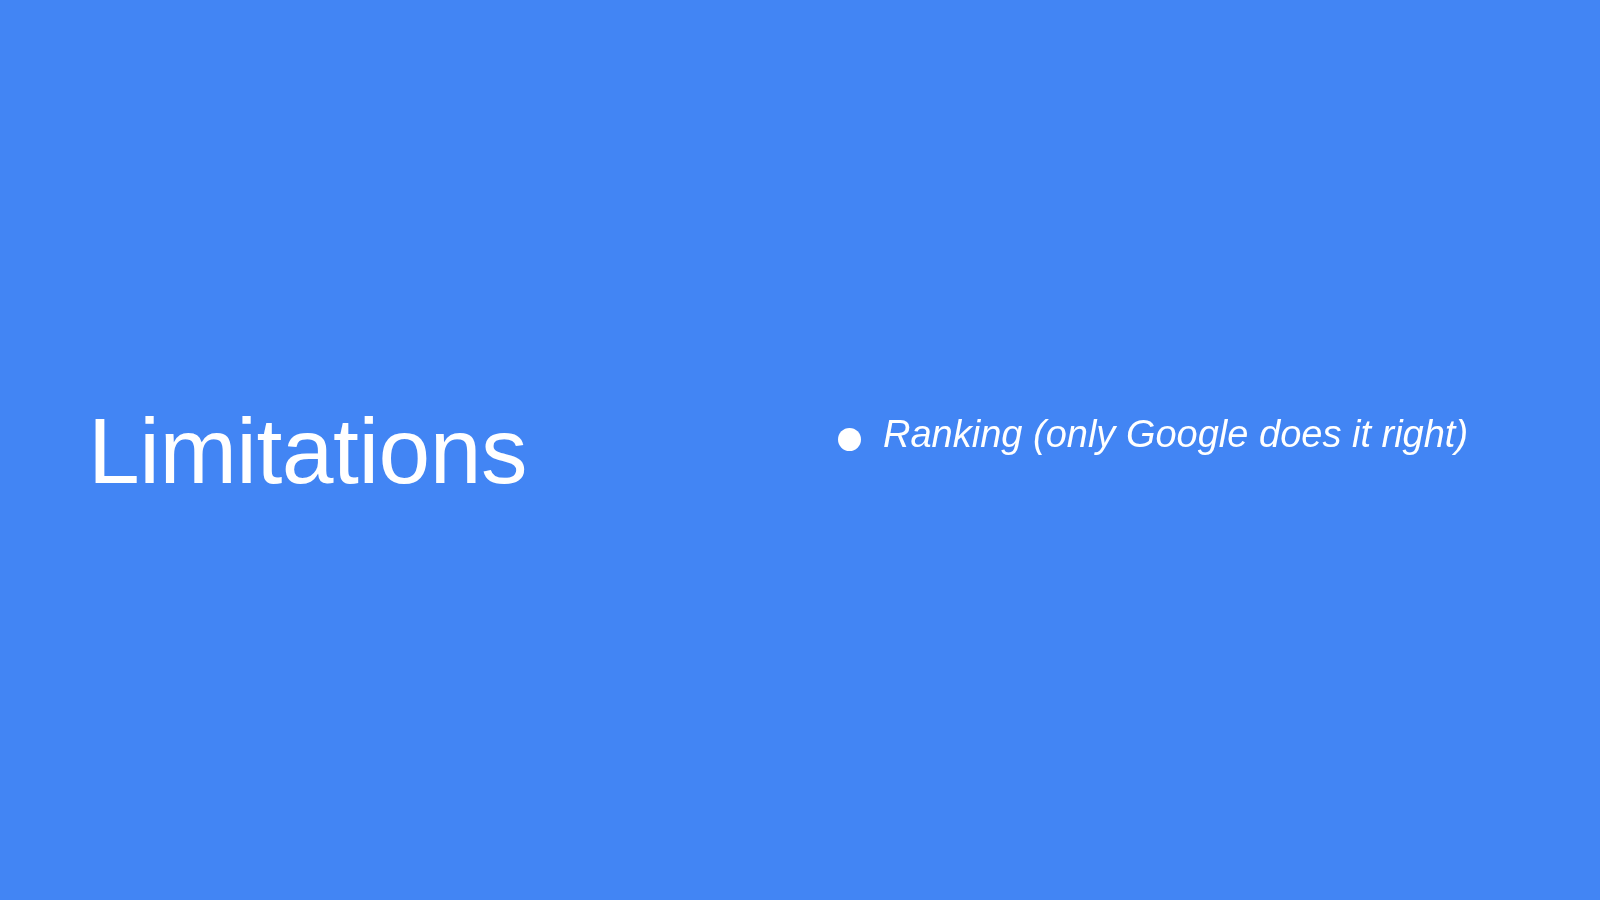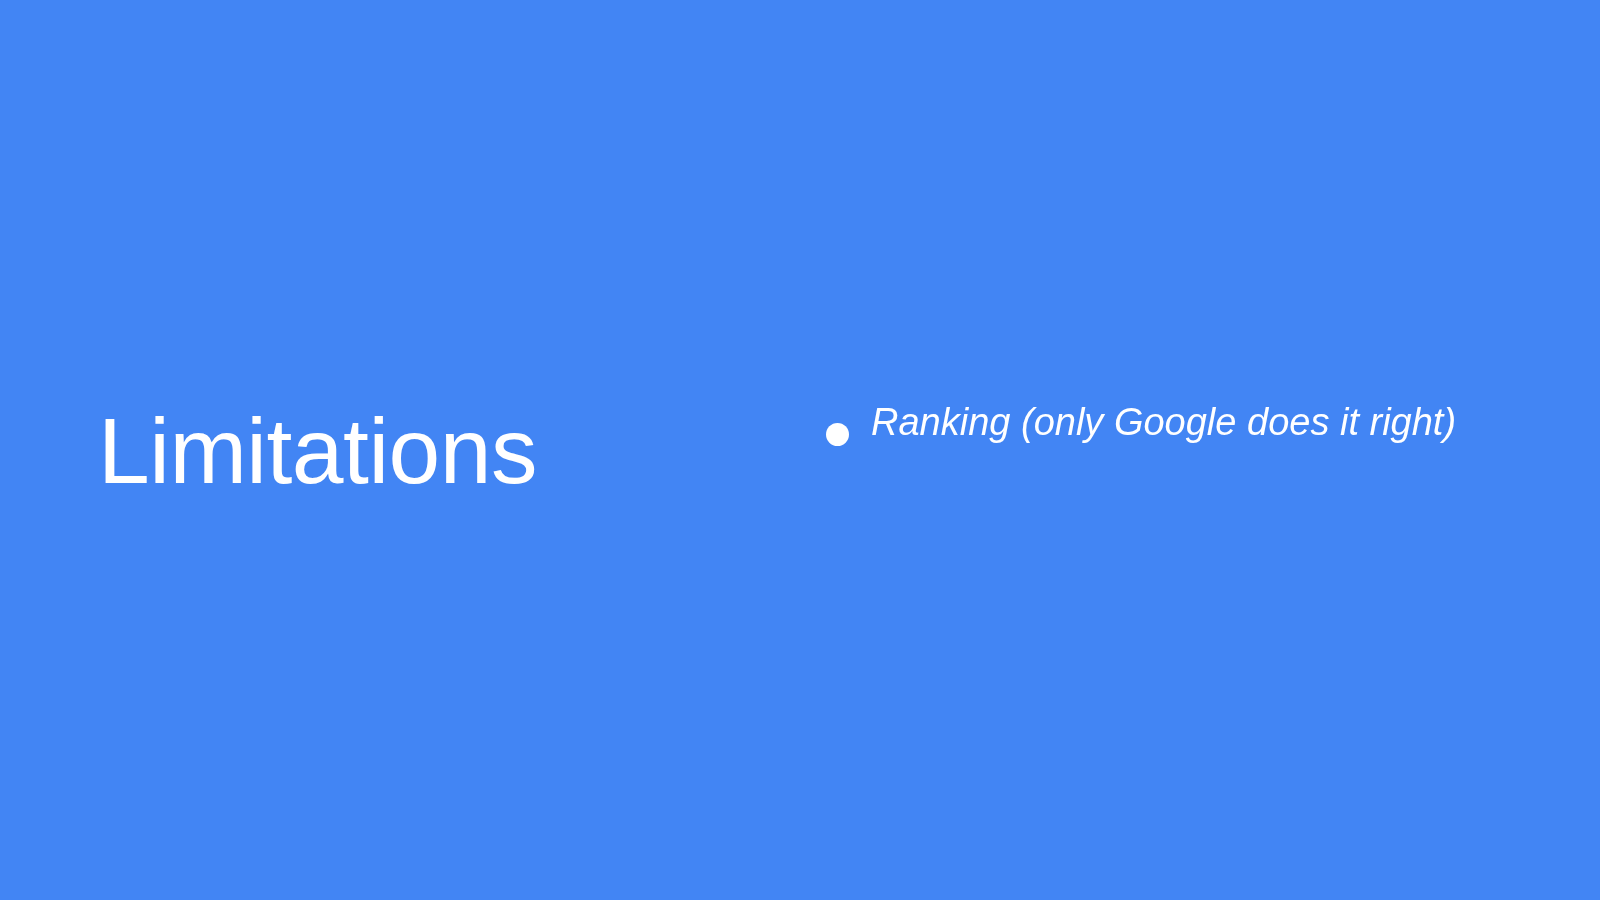--- a/index.html
+++ b/index.html
@@ -20,21 +20,21 @@
     width: 1600px;
     height: 900px;
     background: #4285f4;
     box-sizing: border-box;
     overflow: hidden;
   }
 
   
   .title-block {
     position: absolute;
-    left: 98px;
+    left: 88px;
     top: 392px;
     width: 640px;
     height: 120px;
     display: flex;
     align-items: center;
   }
 
   .slide-title {
     margin: 0;
     padding: 0;
@@ -57,23 +57,23 @@
 
   .bullet-list {
     list-style: none;
     margin: 0;
     padding: 0;
   }
 
   .bullet-item {
     position: relative;
     display: flex;
-    align-items: flex-end;
+    align-items: center;
     min-height: 48px;
-    margin: 0;
+    margin: 12px;
     padding: 0;
   }
 
   .bullet-marker {
     flex: 0 0 auto;
     width: 23px;
     height: 23px;
     border-radius: 50%;
     background: #ffffff;
     margin-top: 11px;

